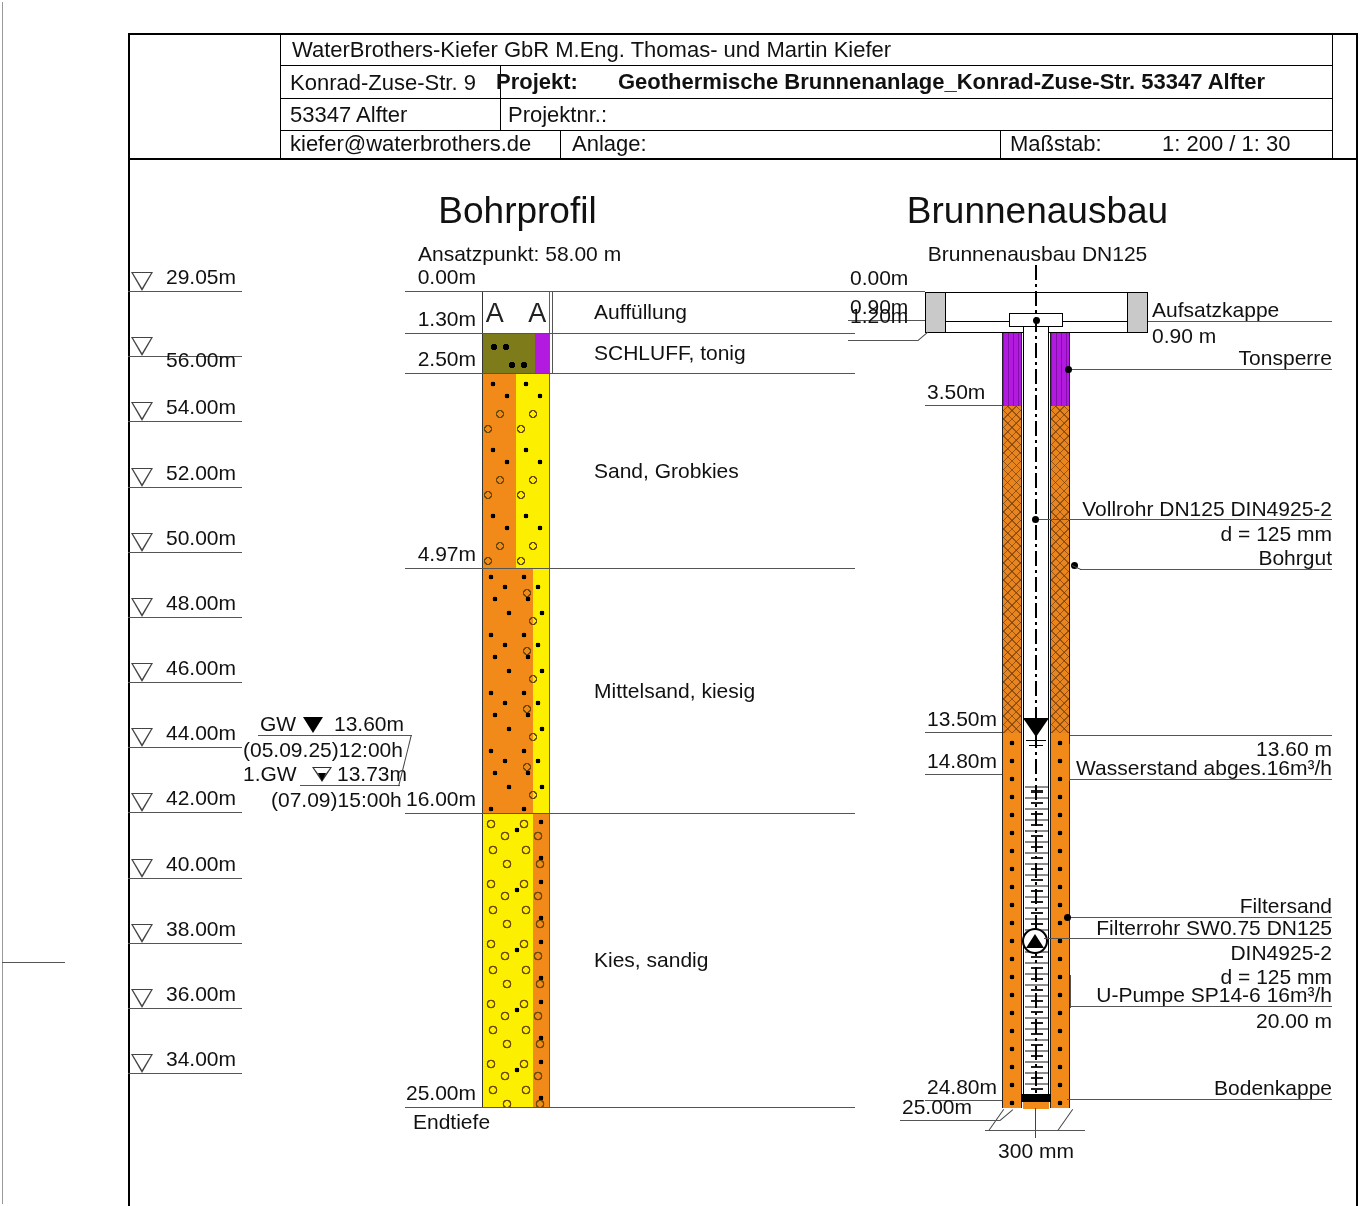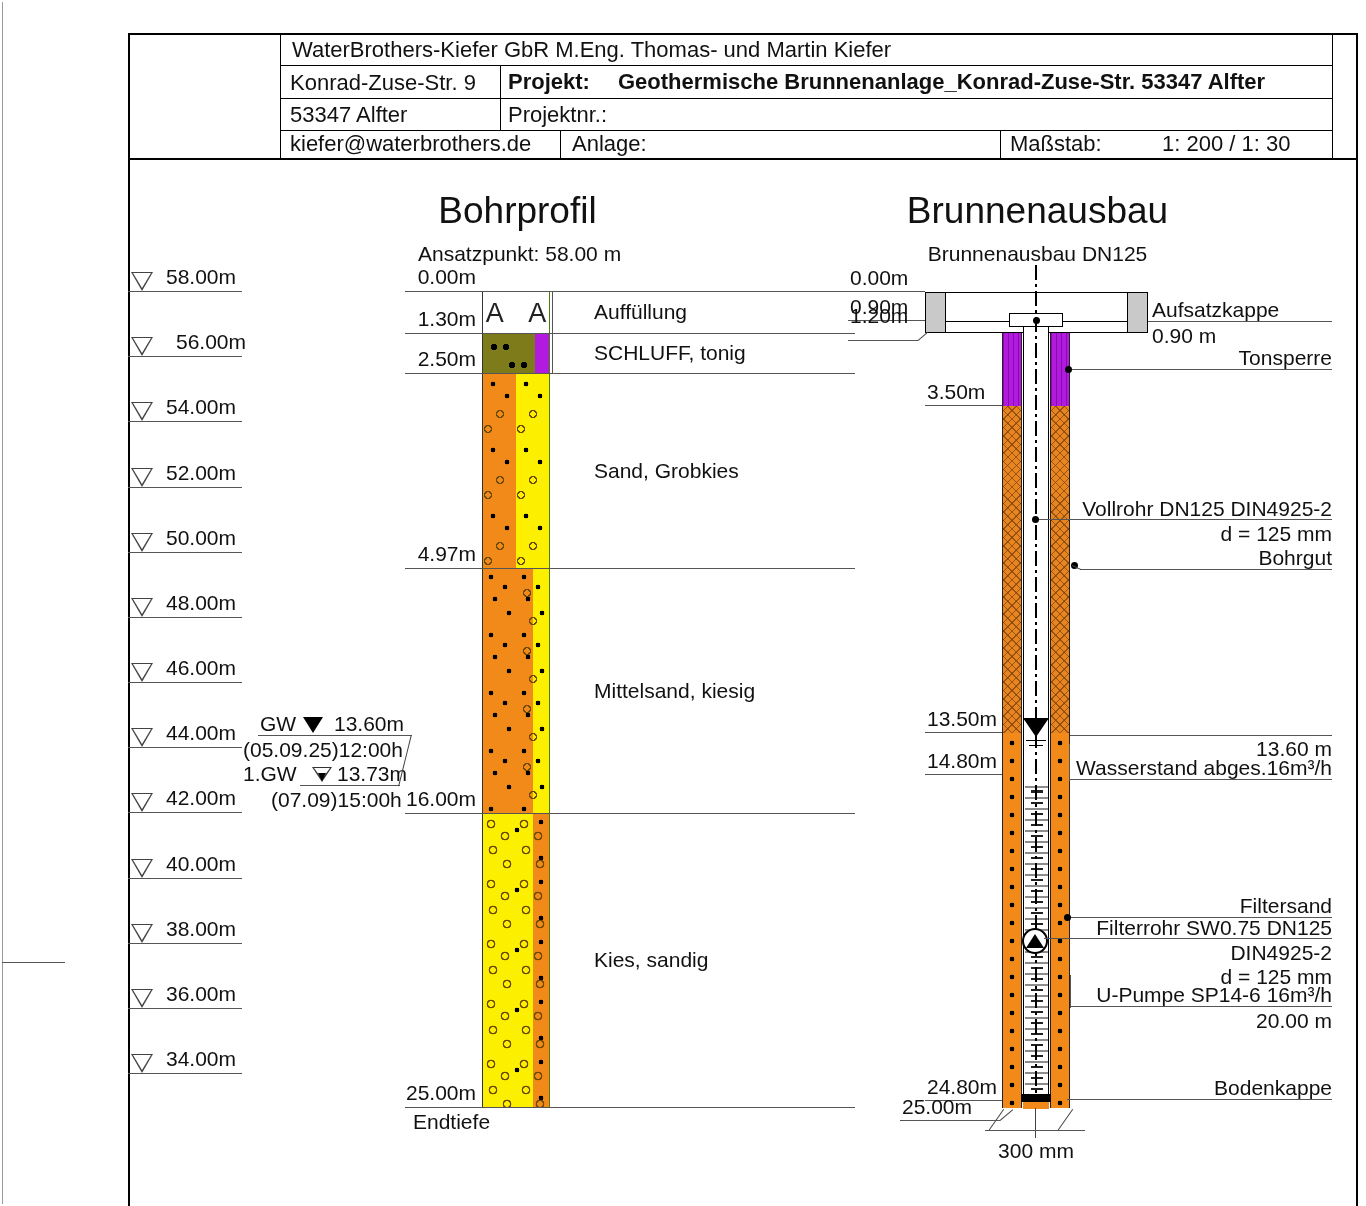--- a/index.html
+++ b/index.html
@@ -77,21 +77,21 @@
   <div class="hlk1" style="left:280px;top:65px;width:1052px"></div>
   <div class="hlk1" style="left:280px;top:98px;width:1052px"></div>
   <div class="hlk1" style="left:280px;top:130px;width:1052px"></div>
   <div class="vlk1" style="left:500px;top:66px;height:64px"></div>
   <div class="vlk1" style="left:560px;top:131px;height:28px"></div>
   <div class="vlk1" style="left:1000px;top:131px;height:28px"></div>
 
 
   <div class="t22" style="left:292px;top:37px">WaterBrothers-Kiefer GbR M.Eng. Thomas- und Martin Kiefer</div>
   <div class="t22" style="left:290px;top:70px">Konrad-Zuse-Str. 9</div>
-  <div class="t22 b" style="left:508px;top:69px">Projekt:</div>
+  <div class="t22 b" style="left:496px;top:69px">Projekt:</div>
   <div class="t22 b" style="left:618px;top:69px">Geothermische Brunnenanlage_Konrad-Zuse-Str. 53347 Alfter</div>
   <div class="t22" style="left:290px;top:102px">53347 Alfter</div>
   <div class="t22" style="left:508px;top:102px">Projektnr.:</div>
   <div class="t22" style="left:290px;top:131px">kiefer@waterbrothers.de</div>
   <div class="t22" style="left:572px;top:131px">Anlage:</div>
   <div class="t22" style="left:1010px;top:131px">Maßstab:</div>
   <div class="t22" style="left:1162px;top:131px">1: 200 / 1: 30</div>
 
   <div class="t37 ctr" style="left:425px;top:190px;width:185px">Bohrprofil</div>
   <div class="t21" style="left:418px;top:242px">Ansatzpunkt:  58.00 m</div>
@@ -194,24 +194,24 @@
   <div class="t21 ra" style="left:992px;top:983px;width:340px">U-Pumpe SP14-6 16m³/h</div>
   <div class="vl" style="left:1070px;top:975px;height:33px"></div>
   <div class="hl" style="left:1070px;top:1006px;width:262px"></div>
   <div class="t21 ra" style="left:992px;top:1009px;width:340px">20.00 m</div>
 
   <div class="t21 ra" style="left:1032px;top:1076px;width:300px">Bodenkappe</div>
   <div class="hl" style="left:1067px;top:1099px;width:265px"></div>
 
 <div class="hl" style="left: 128px; top: 291px; width: 114px;"></div>
     <div class="tri-open" style="left: 131px; top: 272px;"></div>
-    <div class="t21" style="left: 166px; top: 265px;">58.00m</div>
+    <div class="t21" style="left: 166px; top: 265px;">29.05m</div>
     <div class="hl" style="left: 128px; top: 356px; width: 114px;"></div>
     <div class="tri-open" style="left: 131px; top: 337px;"></div>
-    <div class="t21" style="left: 166px; top: 330px; margin-left: 10px;">56.00m</div>
+    <div class="t21" style="left: 166px; top: 348px;">56.00m</div>
     <div class="hl" style="left: 128px; top: 421px; width: 114px;"></div>
     <div class="tri-open" style="left: 131px; top: 402px;"></div>
     <div class="t21" style="left: 166px; top: 395px;">54.00m</div>
     <div class="hl" style="left: 128px; top: 487px; width: 114px;"></div>
     <div class="tri-open" style="left: 131px; top: 468px;"></div>
     <div class="t21" style="left: 166px; top: 461px;">52.00m</div>
     <div class="hl" style="left: 128px; top: 552px; width: 114px;"></div>
     <div class="tri-open" style="left: 131px; top: 533px;"></div>
     <div class="t21" style="left: 166px; top: 526px;">50.00m</div>
     <div class="hl" style="left: 128px; top: 617px; width: 114px;"></div>

